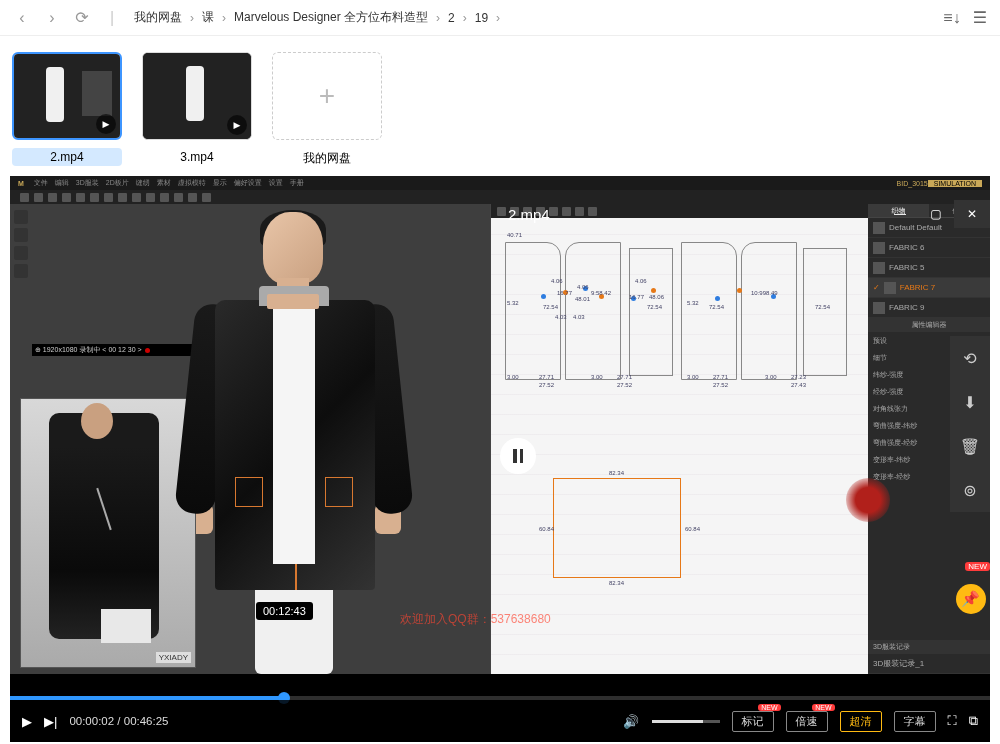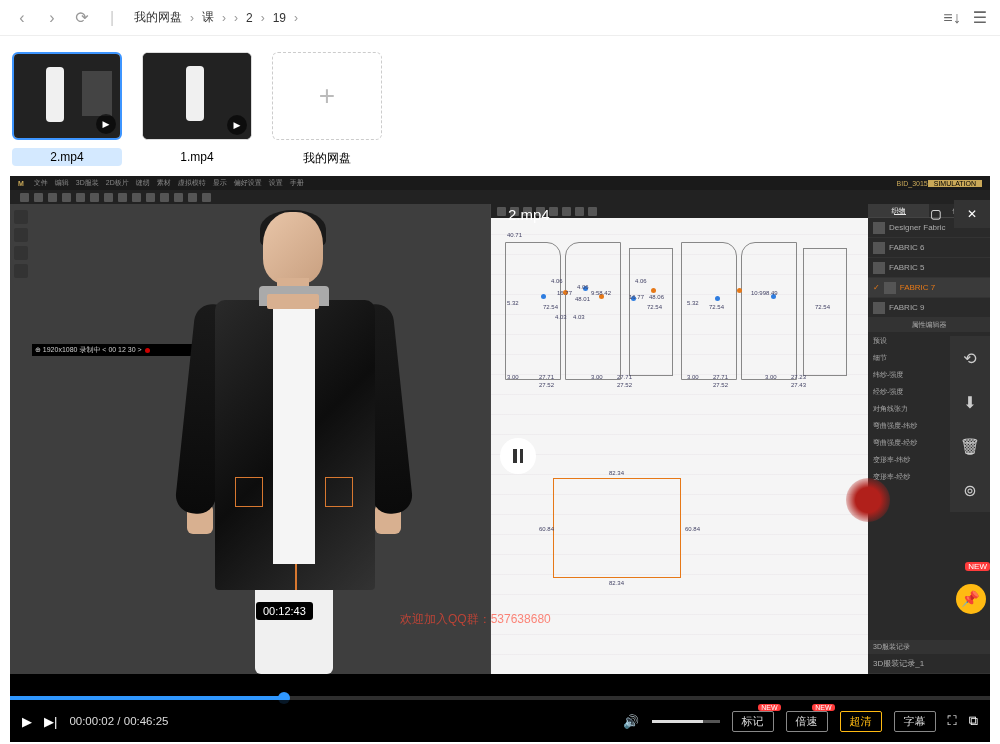--- a/index.html
+++ b/index.html
@@ -117,20 +117,21 @@
 <div class="topbar">
 <div class="nav-btn">‹</div>
 <div class="nav-btn">›</div>
 <div class="nav-btn">⟳</div>
 <div class="nav-btn" style="color:#ccc">|</div>
 <div class="breadcrumb">
 <span>我的网盘</span>
       <span class="sep">›</span>
 <span>课</span>
       <span class="sep">›</span>
+<span>Marvelous Designer 全方位布料造型</span>
       <span class="sep">›</span>
 <span>2</span>
       <span class="sep">›</span>
 <span>19</span>
       <span class="sep">›</span>
 </div>
 <div class="view-btns">
 <div class="view-btn">≡↓</div>
 <div class="view-btn">☰</div>
 </div>
@@ -148,21 +149,21 @@
       </div>
 <div class="fname">2.mp4</div>
 </div>
 <div class="file-item">
 <div class="thumb">
         <div class="thumb-preview">
           <div class="figure" style="left:40%"></div>
         </div>
         <div class="play">▶</div>
       </div>
-<div class="fname">1.mp4</div>
+<div class="fname">3.mp4</div>
 </div>
 <div class="file-item">
 <div class="thumb upload">
         <div class="plus">+</div>
       </div>
 <div class="fname">我的网盘</div>
 </div>
 </div>
 
 <div class="player">
@@ -223,20 +224,28 @@
             <div class="collar-inner"></div>
 <div class="arm-l"></div>
             <div class="arm-r"></div>
 <div class="coat"></div>
             <div class="shirt"></div>
 <div class="pocket pk1"></div>
             <div class="pocket pk2"></div>
 <div class="hand-l"></div>
             <div class="hand-r"></div>
 <div class="legs"></div>
+</div>
+<div class="ref-img">
+<div class="ref-person">
+              <div class="ref-zip"></div>
+            </div>
+            <div class="ref-head"></div>
+            <div class="ref-bag"></div>
+<div class="ref-logo">YXIADY</div>
 </div>
 </div>
 
 <div class="md-2d">
 <div class="md-2d-tools">
             <div class="md-tool"></div>
             <div class="md-tool"></div>
             <div class="md-tool"></div>
             <div class="md-tool"></div>
             <div class="md-tool"></div>
@@ -298,21 +307,21 @@
 </div>
 </div>
 
 <div class="md-right">
 <div class="tab-row">
             <div class="tab active">织物</div>
             <div class="tab">例样</div>
           </div>
 <div class="fabric-item">
             <div class="fabric-sw"></div>
-            <span>Designer Fabric</span>
+            <span>Default Default</span>
           </div>
 <div class="fabric-item">
             <div class="fabric-sw"></div>
             <span>FABRIC 6</span>
           </div>
 <div class="fabric-item">
             <div class="fabric-sw"></div>
             <span>FABRIC 5</span>
           </div>
 <div class="fabric-item sel">

